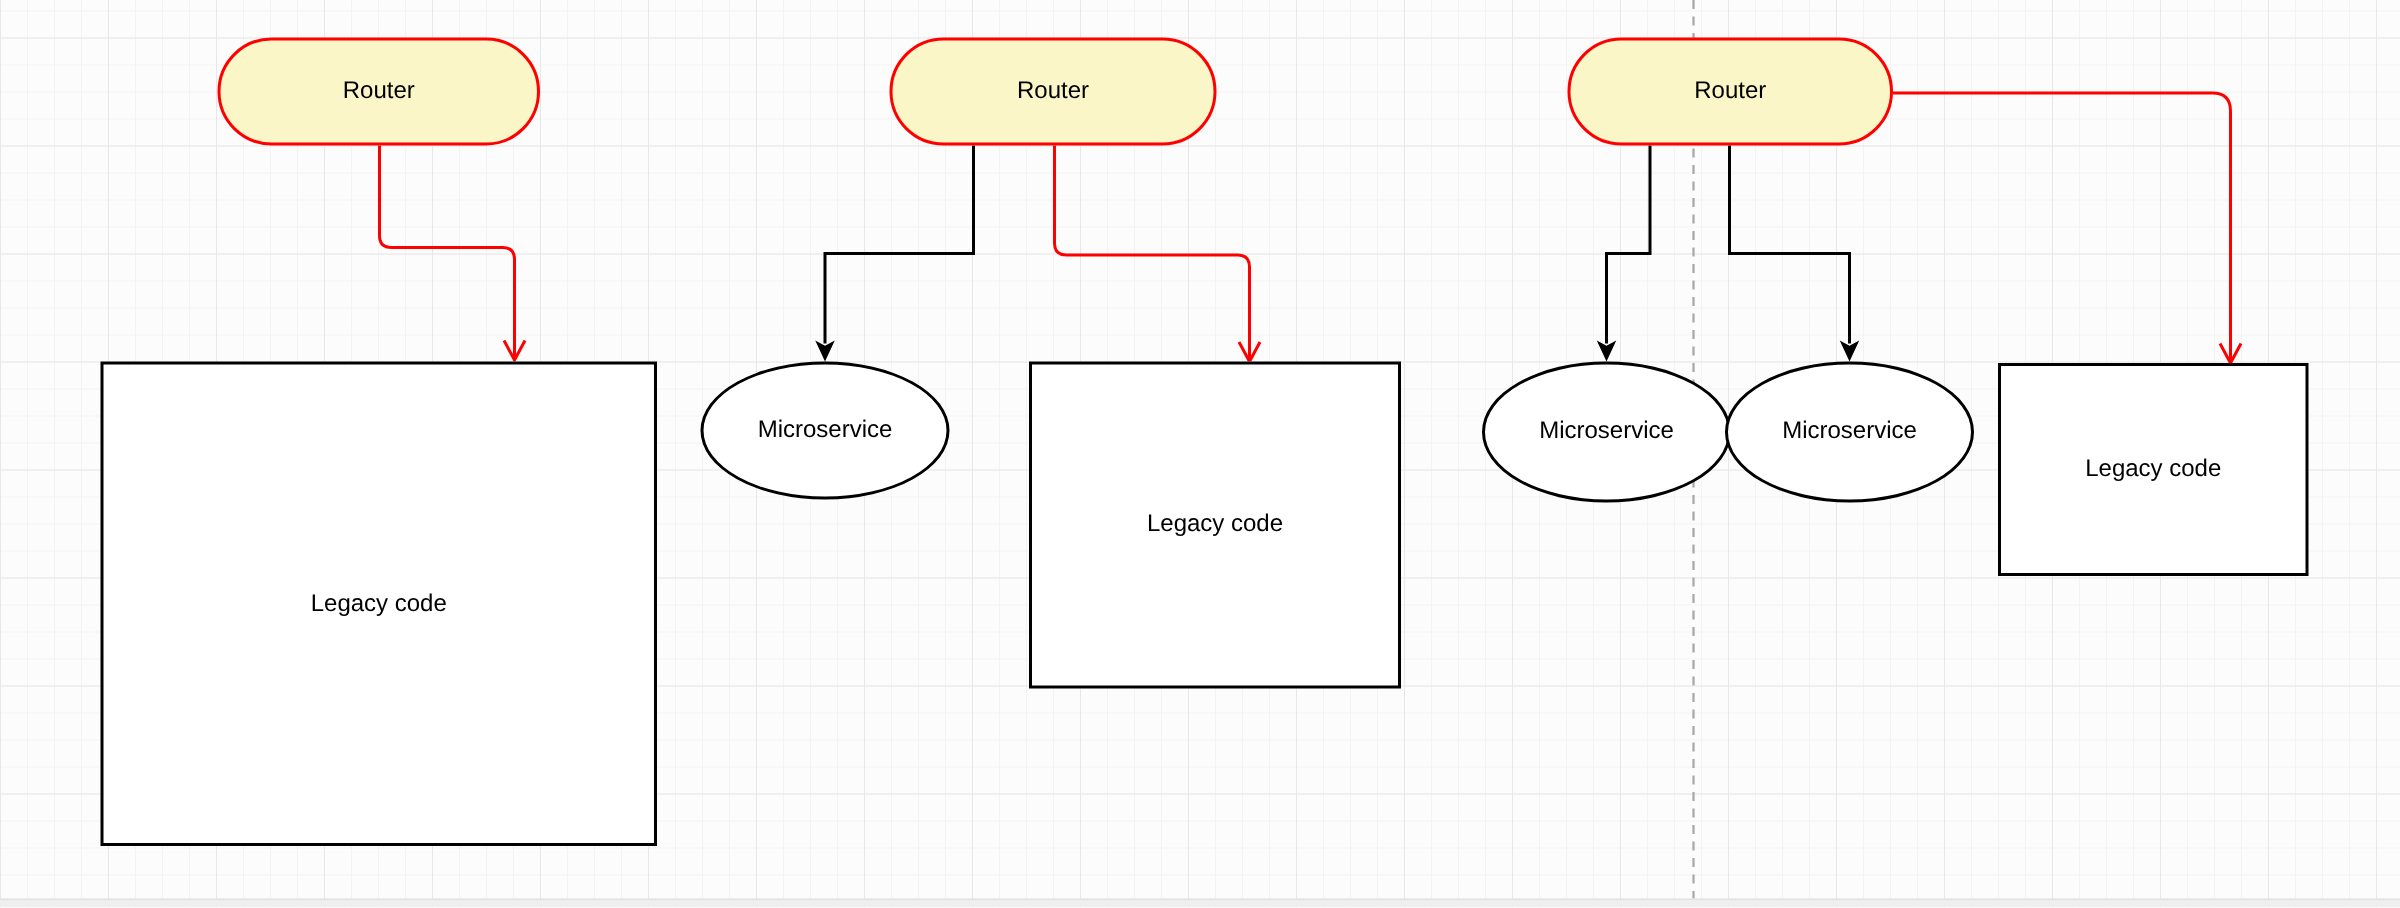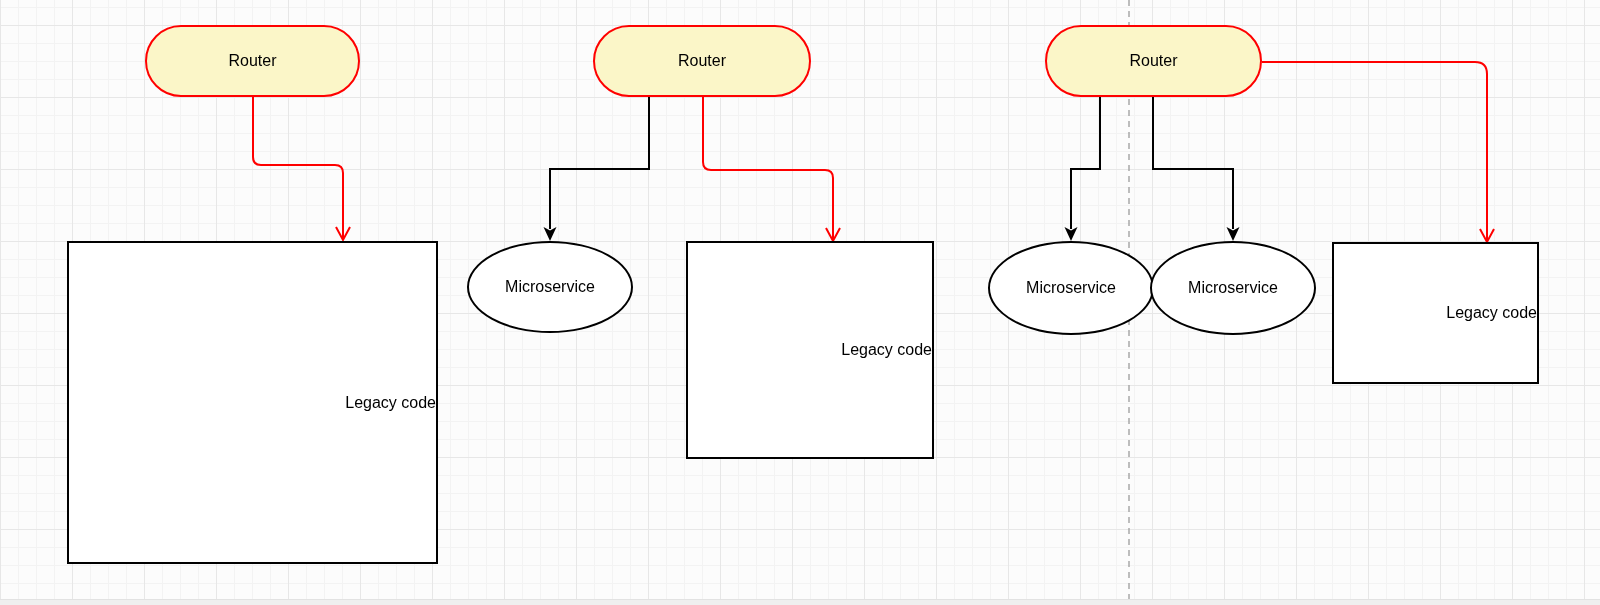--- a/index.html
+++ b/index.html
@@ -25,21 +25,21 @@
     display:flex;align-items:center;justify-content:center;
     text-align:center;
     font-size:16px;color:#000;
     background:#ffffff;
   }
   .router{
     background:#fbf6c8;
     border:2px solid #ff0000;
     border-radius:37px;
   }
-  .legacy-box{ border:2px solid #000000;justify-content:flex-end; }
+  .legacy-box{ border:2px solid #000000; }
   .micro-ellipse{ border:2px solid #000000; border-radius:50%; }
   .page-edge{
     position:absolute;left:0;top:599px;width:1600px;height:6px;
     background:#efefef;border-top:1px solid #e2e2e2;
   }
   svg{display:block;}
 </style>
 </head>
 <body>
 

